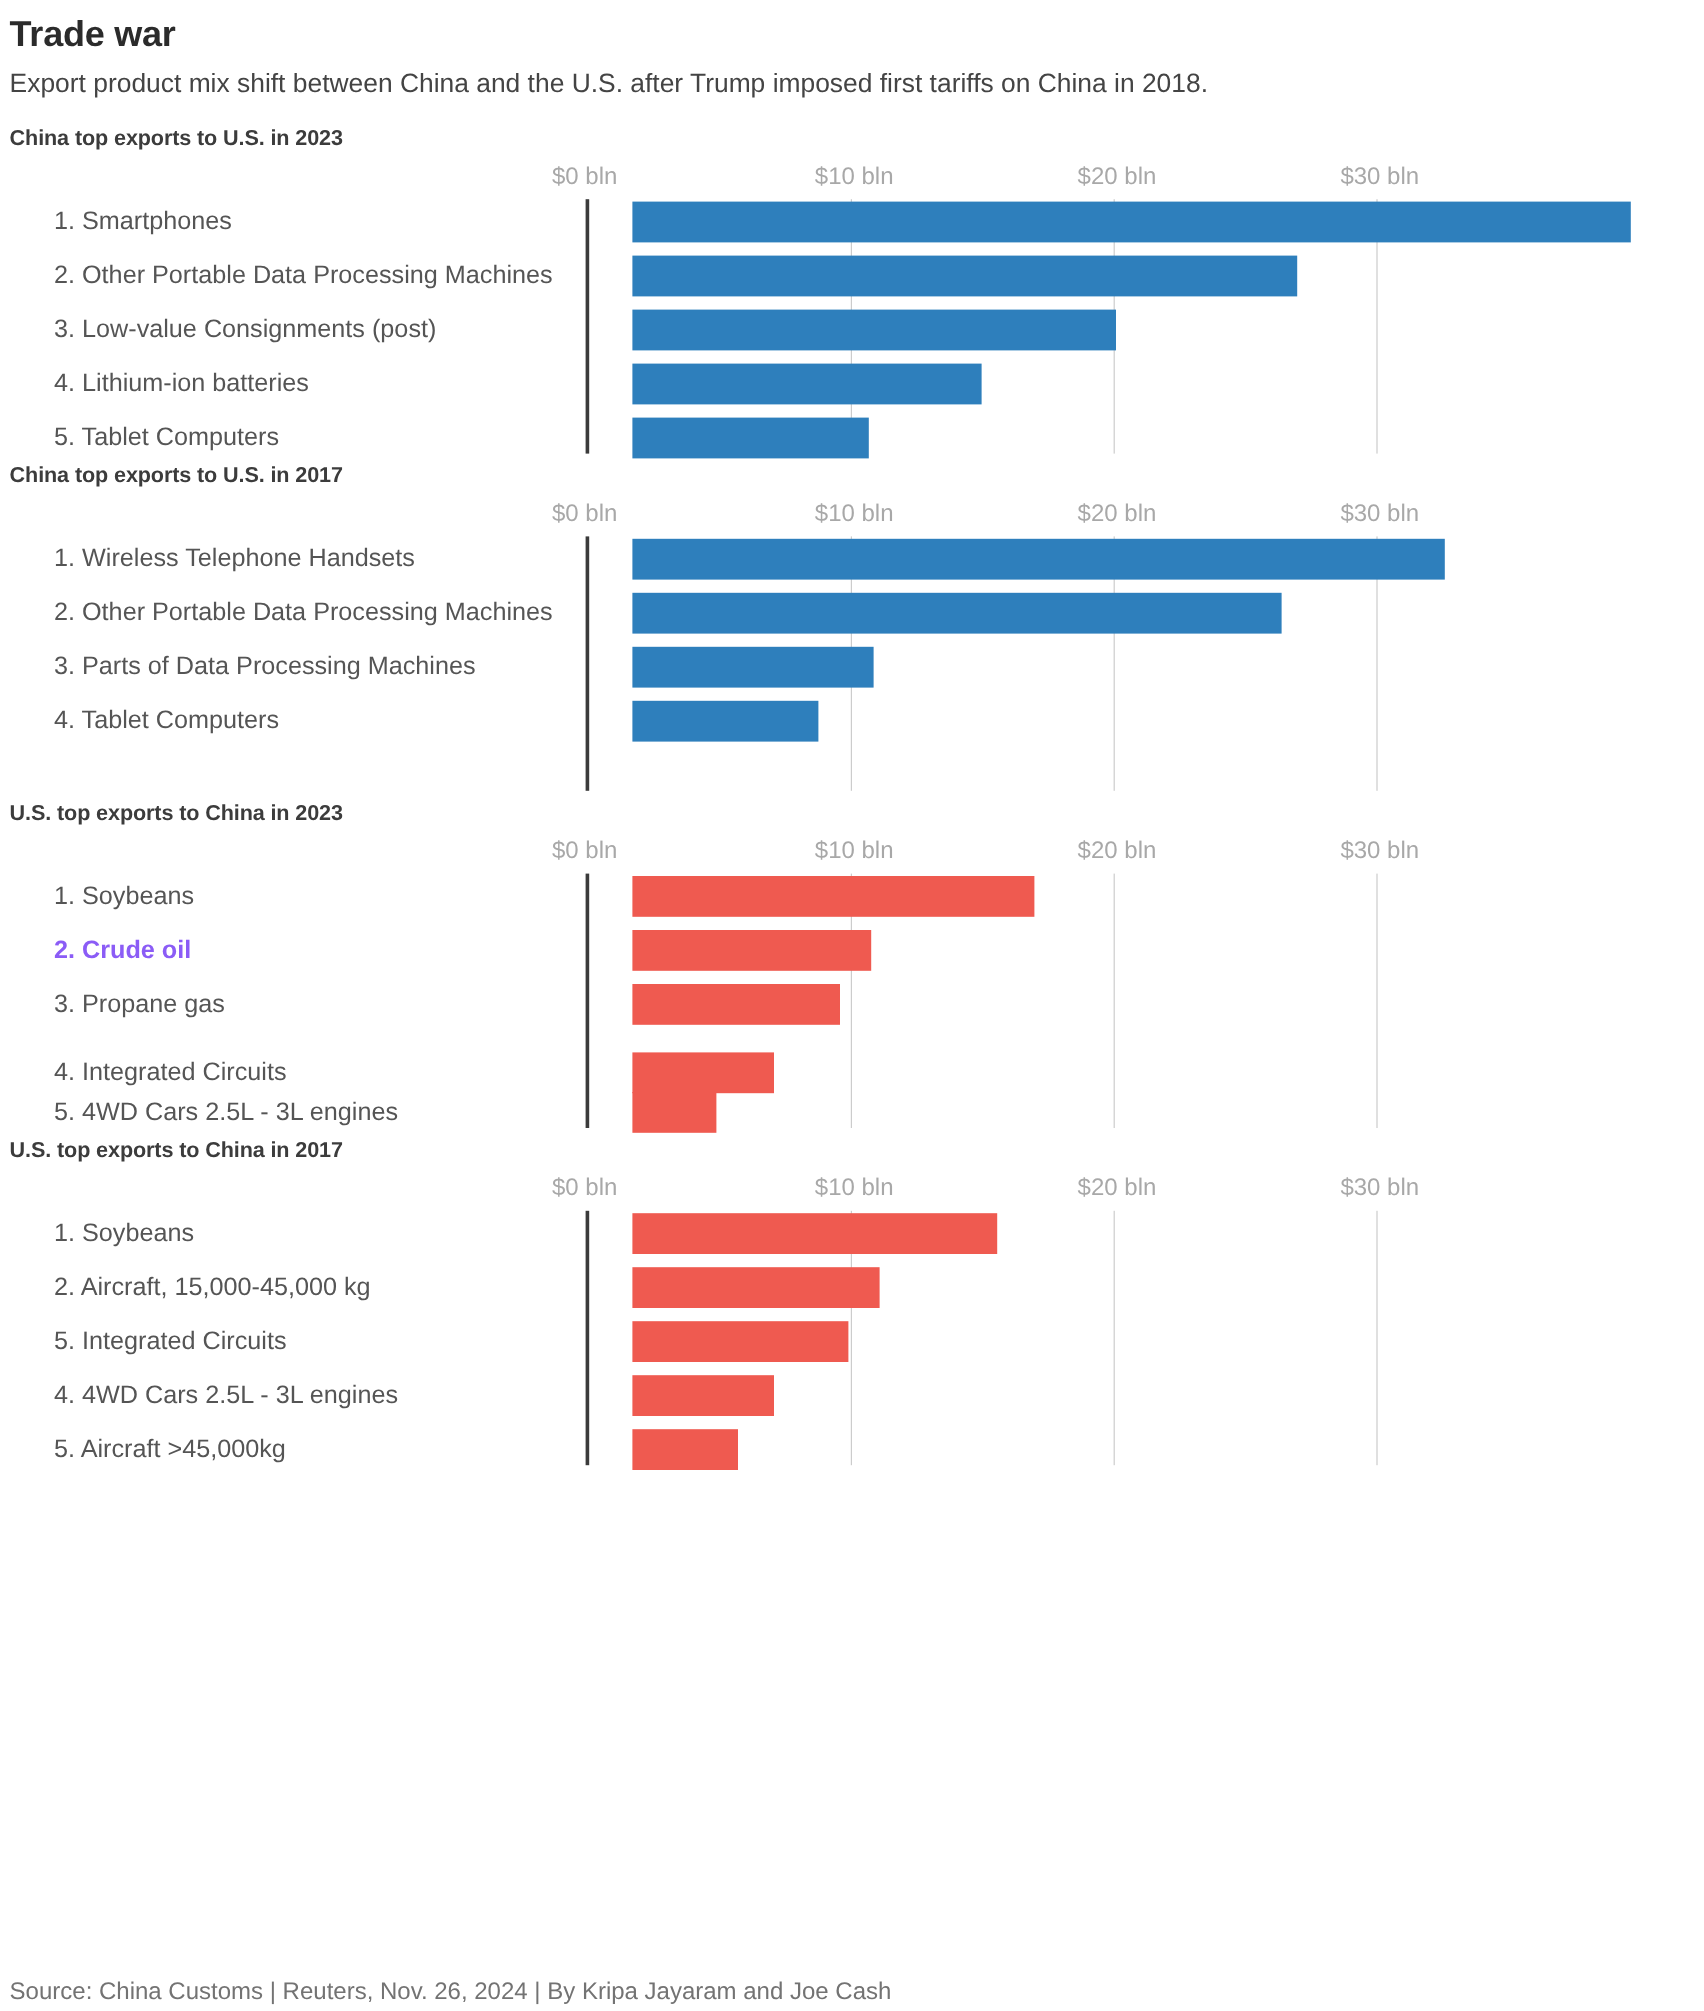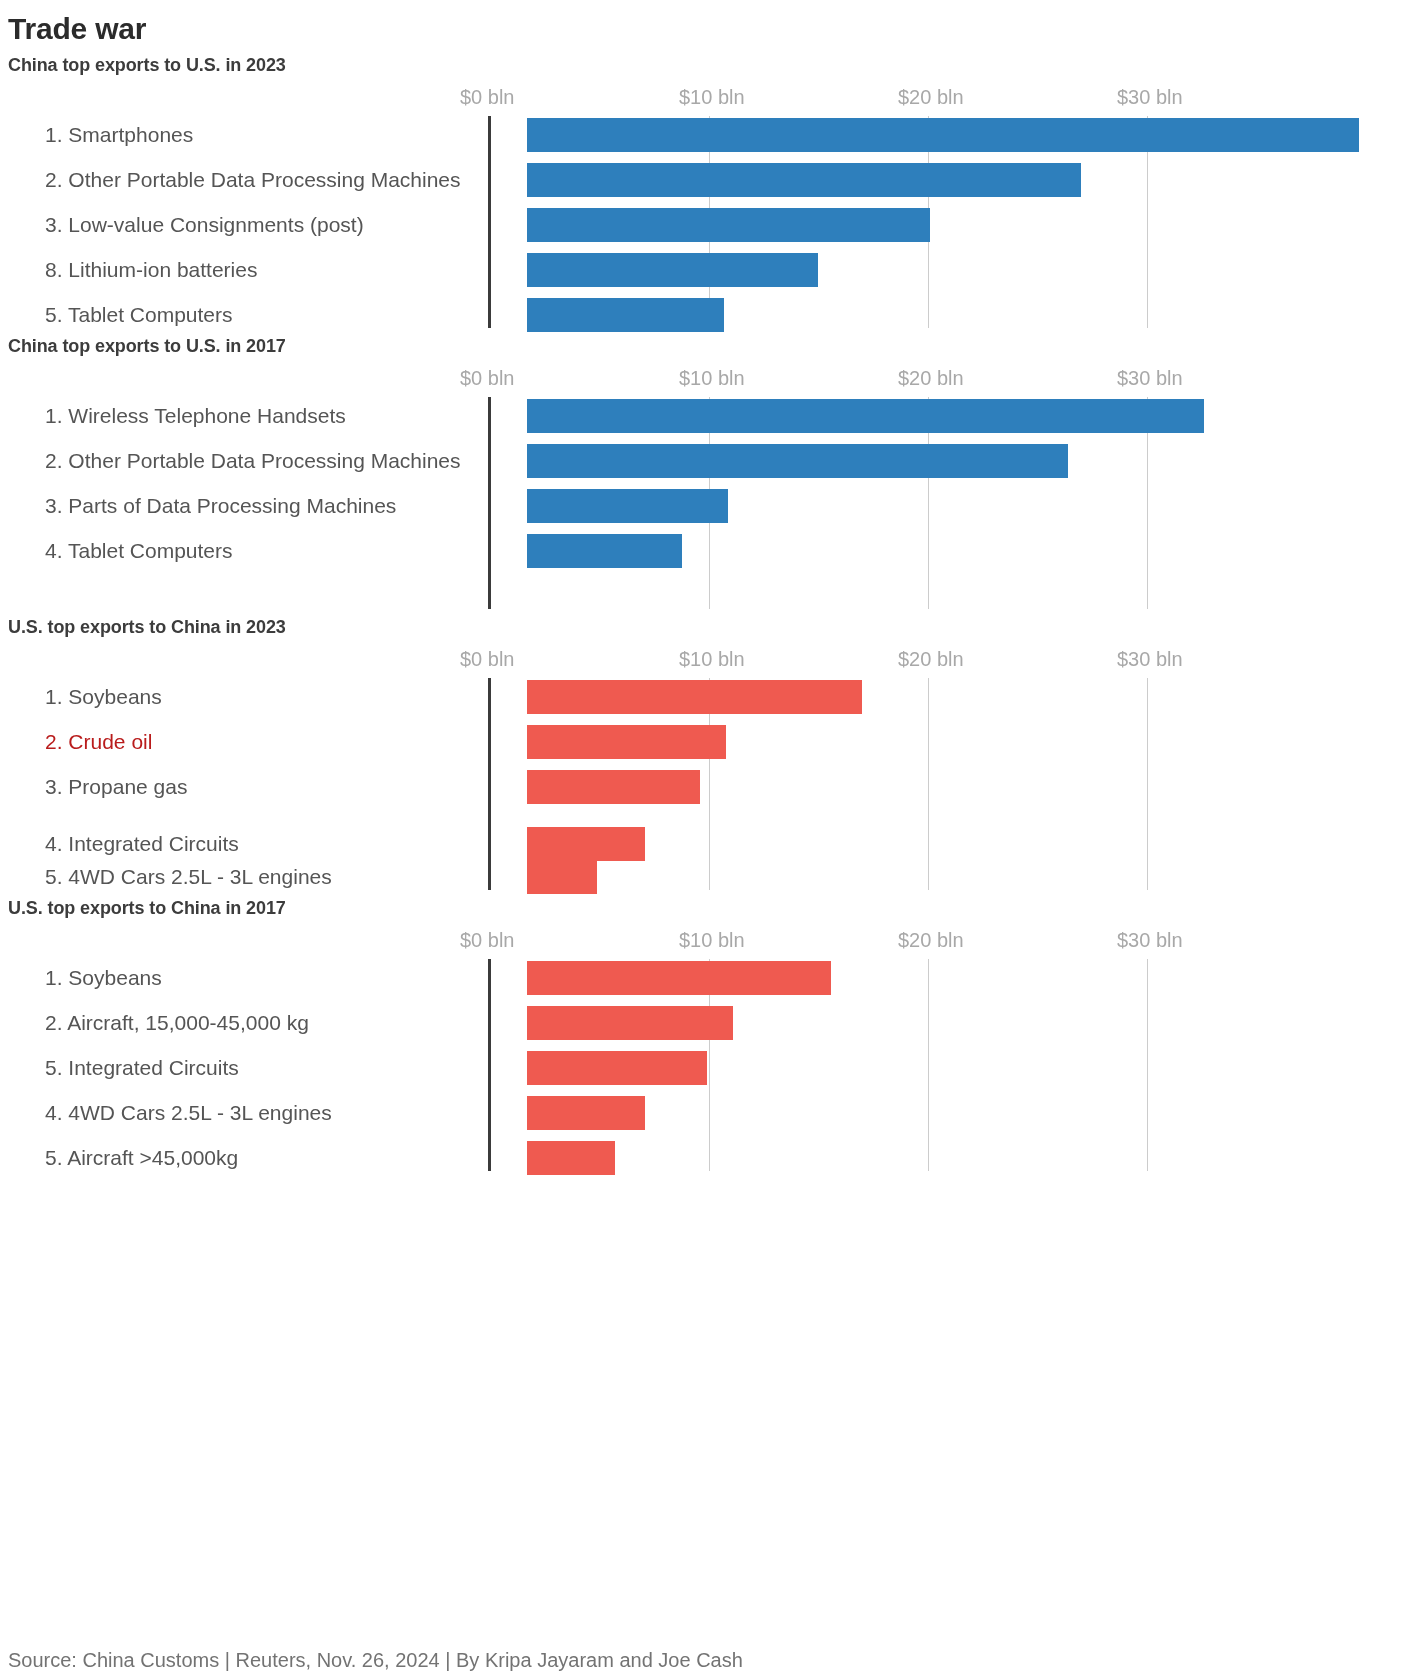--- a/index.html
+++ b/index.html
@@ -112,20 +112,21 @@
     color: #737373;
     white-space: nowrap;
   }
 </style>
 </head>
 <body>
 
 <div class="page">
 
   <h1 class="headline">Trade war</h1>
+  <p class="subhead">Export product mix shift between China and the U.S. after Trump imposed first tariffs on China in 2018.</p>
 
   <div id="sections">
       <div class="section">
         <div class="section-title">China top exports to U.S. in 2023</div>
         <div class="chart">
           <div class="axis-labels">
             <div class="axis-label" style="left: 452px;">$0 bln</div>
             <div class="axis-label" style="left: 671px;">$10 bln</div>
             <div class="axis-label" style="left: 890px;">$20 bln</div>
             <div class="axis-label" style="left: 1109px;">$30 bln</div>
@@ -141,21 +142,21 @@
             </div>
             <div class="row" style="top: 45px;">
               <div class="row-label" style="color: rgb(85, 85, 85);">2. Other Portable Data Processing Machines</div>
               <div class="bar" style="left: 482px; width: 554.07px; background: rgb(46, 127, 188);"></div>
             </div>
             <div class="row" style="top: 90px;">
               <div class="row-label" style="color: rgb(85, 85, 85);">3. Low-value Consignments (post)</div>
               <div class="bar" style="left: 482px; width: 402.96px; background: rgb(46, 127, 188);"></div>
             </div>
             <div class="row" style="top: 135px;">
-              <div class="row-label" style="color: rgb(85, 85, 85);">8. Lithium-ion batteries</div>
+              <div class="row-label" style="color: rgb(85, 85, 85);">4. Lithium-ion batteries</div>
               <div class="bar" style="left: 482px; width: 291.27px; background: rgb(46, 127, 188);"></div>
             </div>
             <div class="row" style="top: 180px;">
               <div class="row-label" style="color: rgb(85, 85, 85);">5. Tablet Computers</div>
               <div class="bar" style="left: 482px; width: 197.1px; background: rgb(46, 127, 188);"></div>
             </div>
           </div>
         </div>
       </div>
       <div class="section">
@@ -203,21 +204,21 @@
           <div class="plot">
             <div class="gridline" style="left: 701px; background: rgb(204, 204, 204);"></div>
             <div class="gridline" style="left: 920px; background: rgb(204, 204, 204);"></div>
             <div class="gridline" style="left: 1139px; background: rgb(204, 204, 204);"></div>
             <div class="zeroline" style="left: 480px; background: rgb(59, 59, 59);"></div>
             <div class="row" style="top: 0px;">
               <div class="row-label" style="color: rgb(85, 85, 85);">1. Soybeans</div>
               <div class="bar" style="left: 482px; width: 335.07px; background: rgb(239, 90, 80);"></div>
             </div>
             <div class="row" style="top: 45px;">
-              <div class="row-label" style="color: #b91c1c;">2. Crude oil</div>
+              <div class="row-label" style="color: #8b5cf6; font-weight: bold;">2. Crude oil</div>
               <div class="bar" style="left: 482px; width: 199.29px; background: rgb(239, 90, 80);"></div>
             </div>
             <div class="row" style="top: 90px;">
               <div class="row-label" style="color: rgb(85, 85, 85);">3. Propane gas</div>
               <div class="bar" style="left: 482px; width: 173.01px; background: rgb(239, 90, 80);"></div>
             </div>
             <div class="row" style="top: 147px;">
               <div class="row-label" style="color: rgb(85, 85, 85);">4. Integrated Circuits</div>
               <div class="bar" style="left: 482px; width: 118.26px; background: rgb(239, 90, 80);"></div>
             </div>

